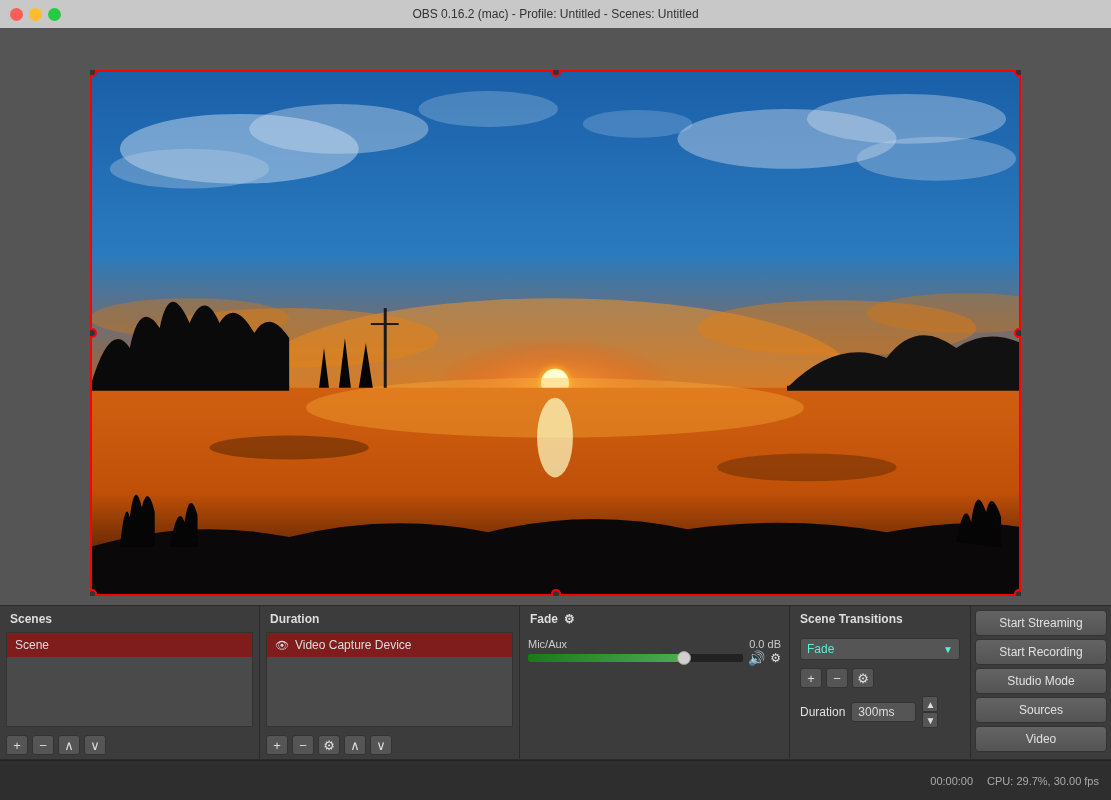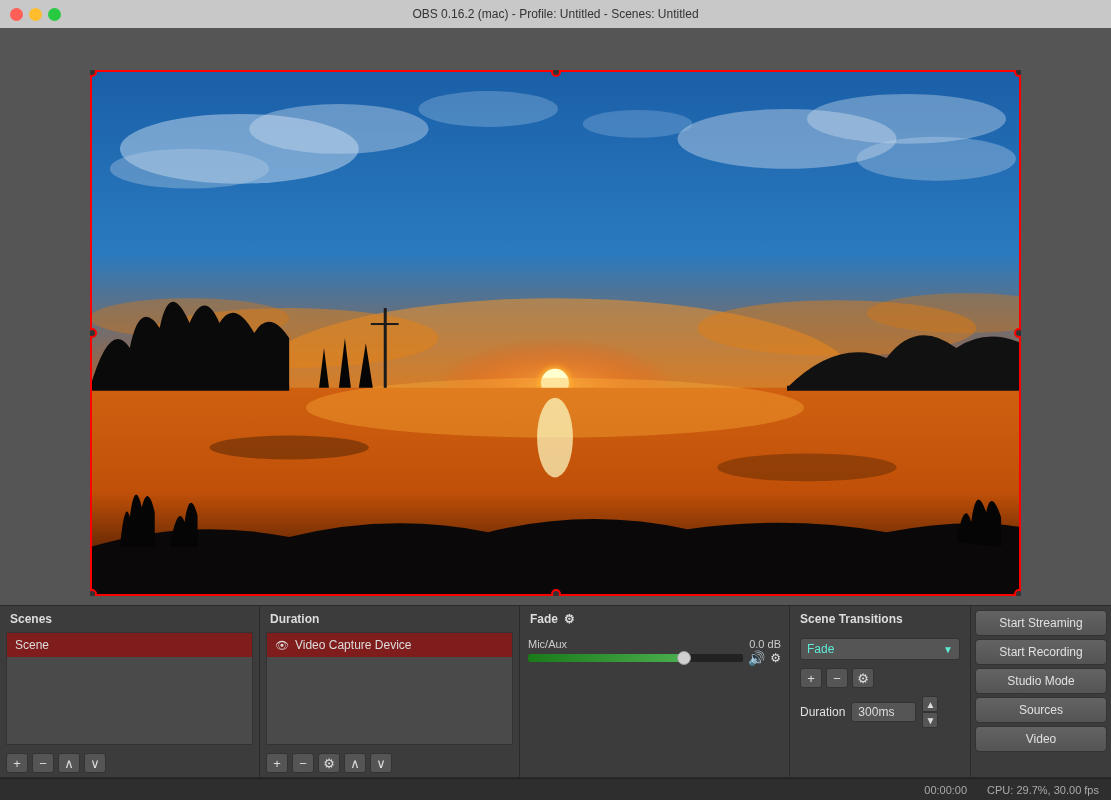--- a/index.html
+++ b/index.html
@@ -284,27 +284,27 @@
       color: #e0e0e0;
       padding: 5px 8px;
       font-size: 12px;
       cursor: pointer;
       text-align: center;
       white-space: nowrap;
     }
 
     
     #statusbar {
-      height: 22px;
+      height: 40px;
       background: #2e2e2e;
       display: flex;
       align-items: center;
       justify-content: flex-end;
       padding: 0 12px;
-      gap: 20px;
+      gap: 14px;
       font-size: 11px;
       color: #aaa;
       border-top: 1px solid #222;
     }
 
     .spinner-wrap {
       display: flex;
       flex-direction: column;
     }
   </style>

